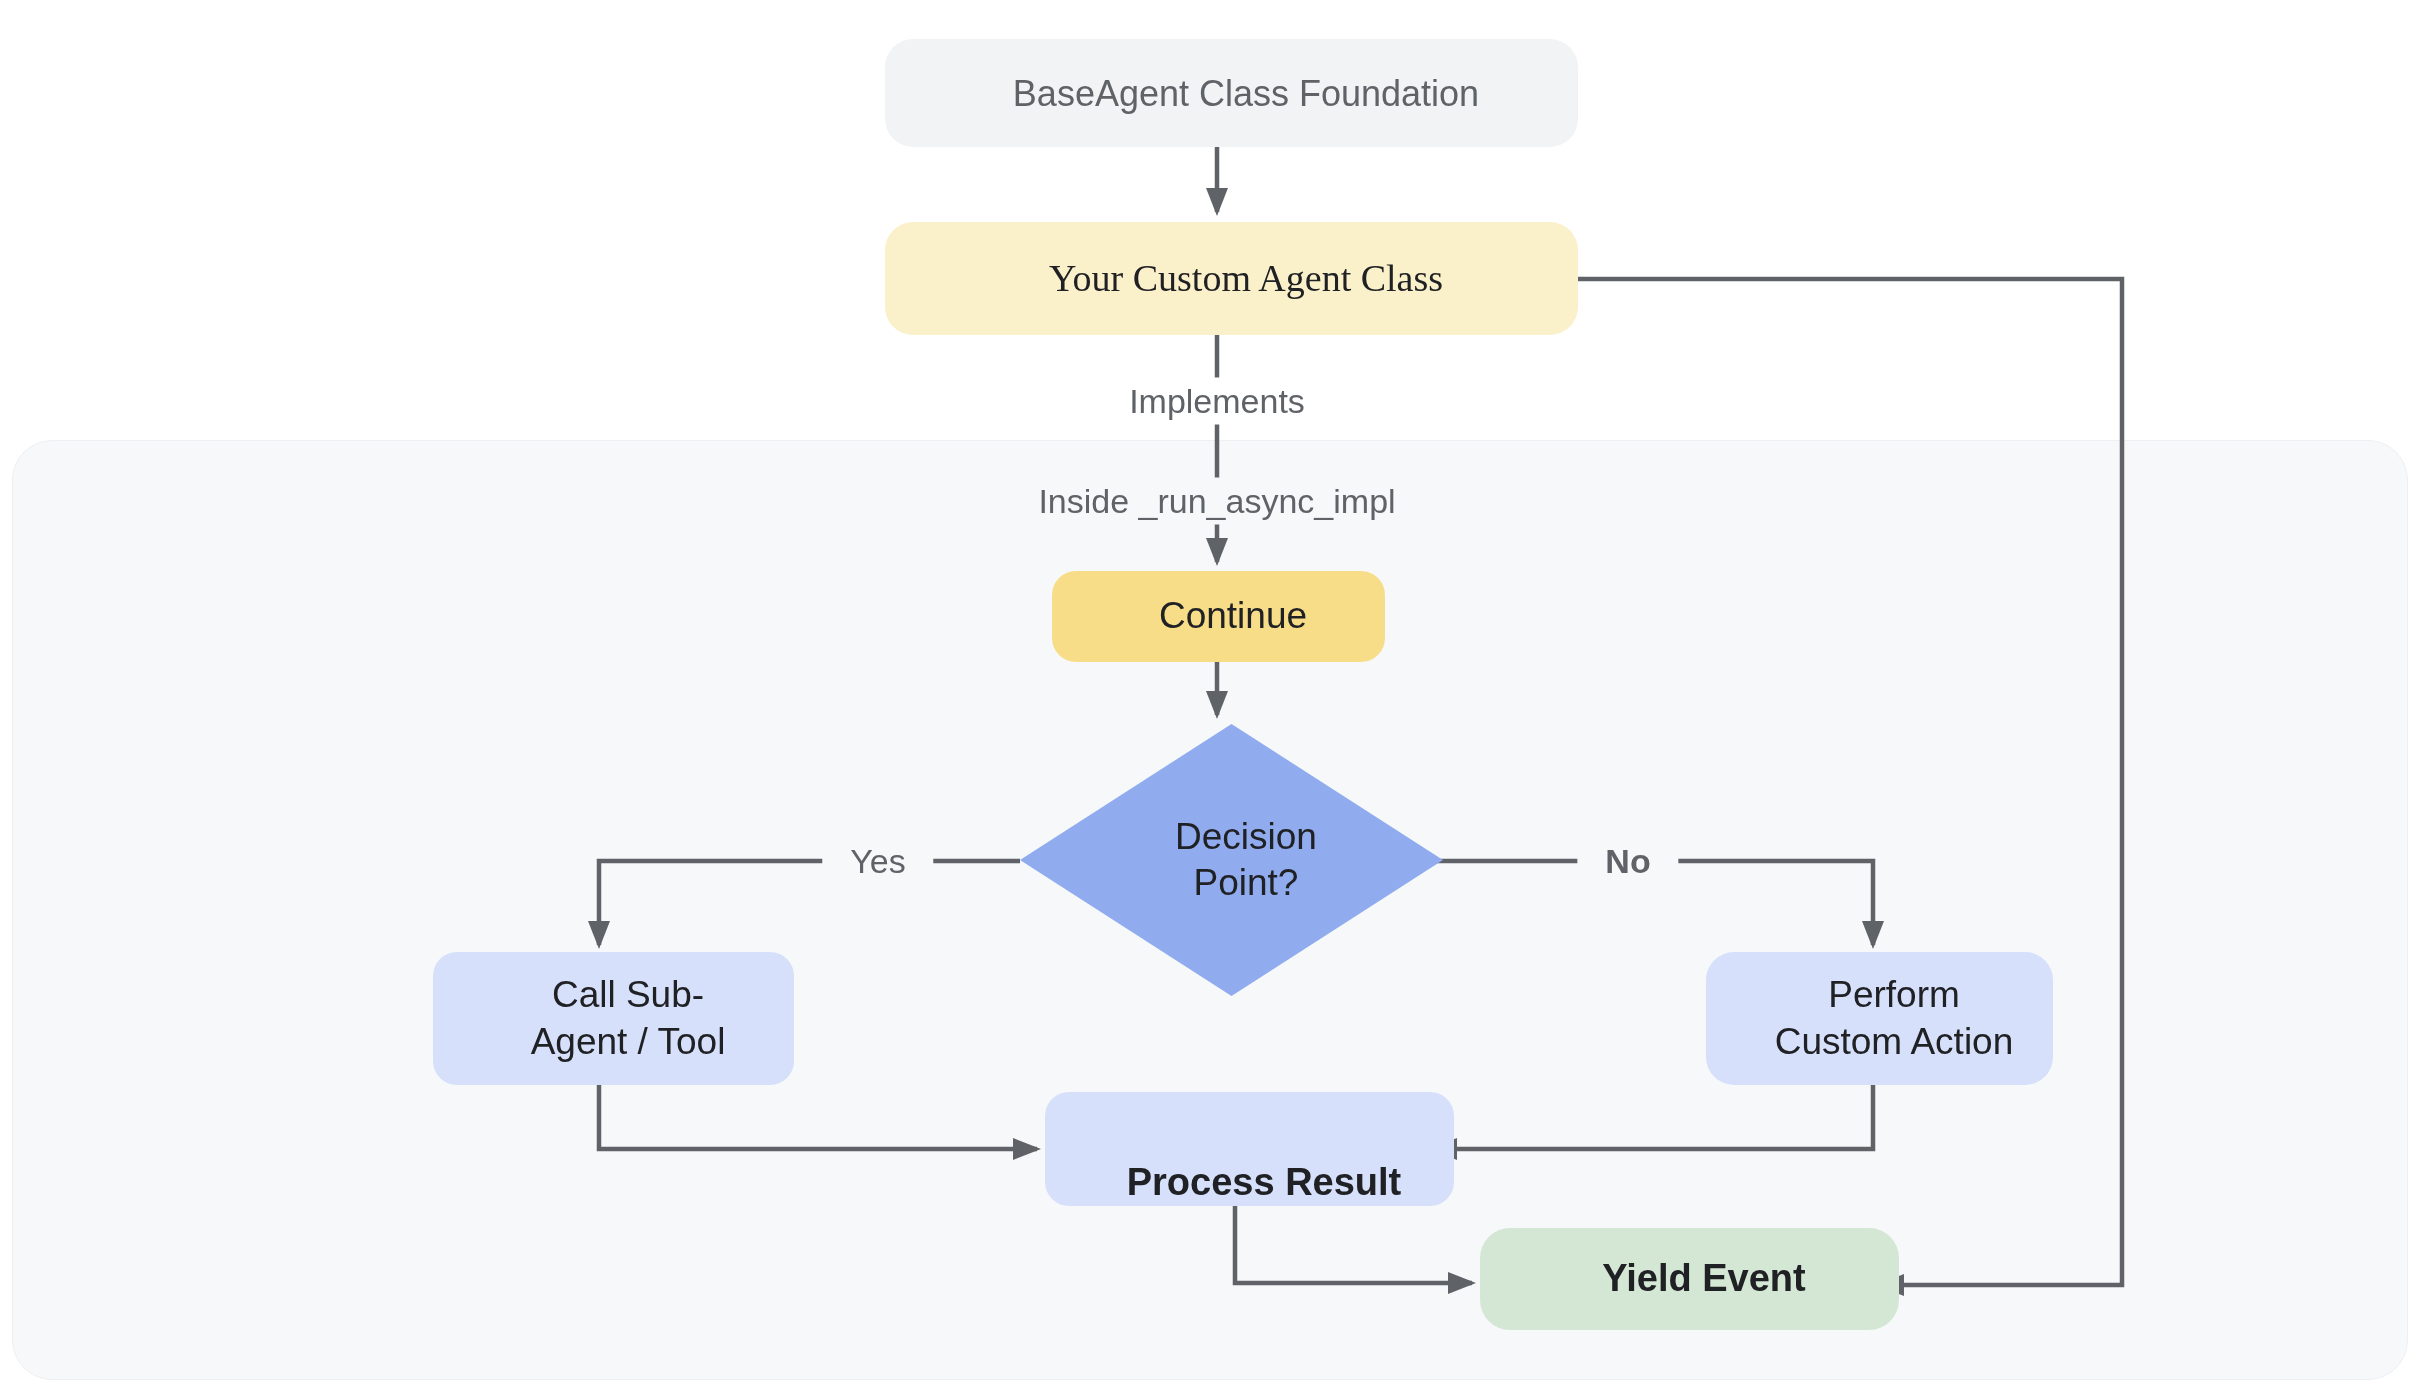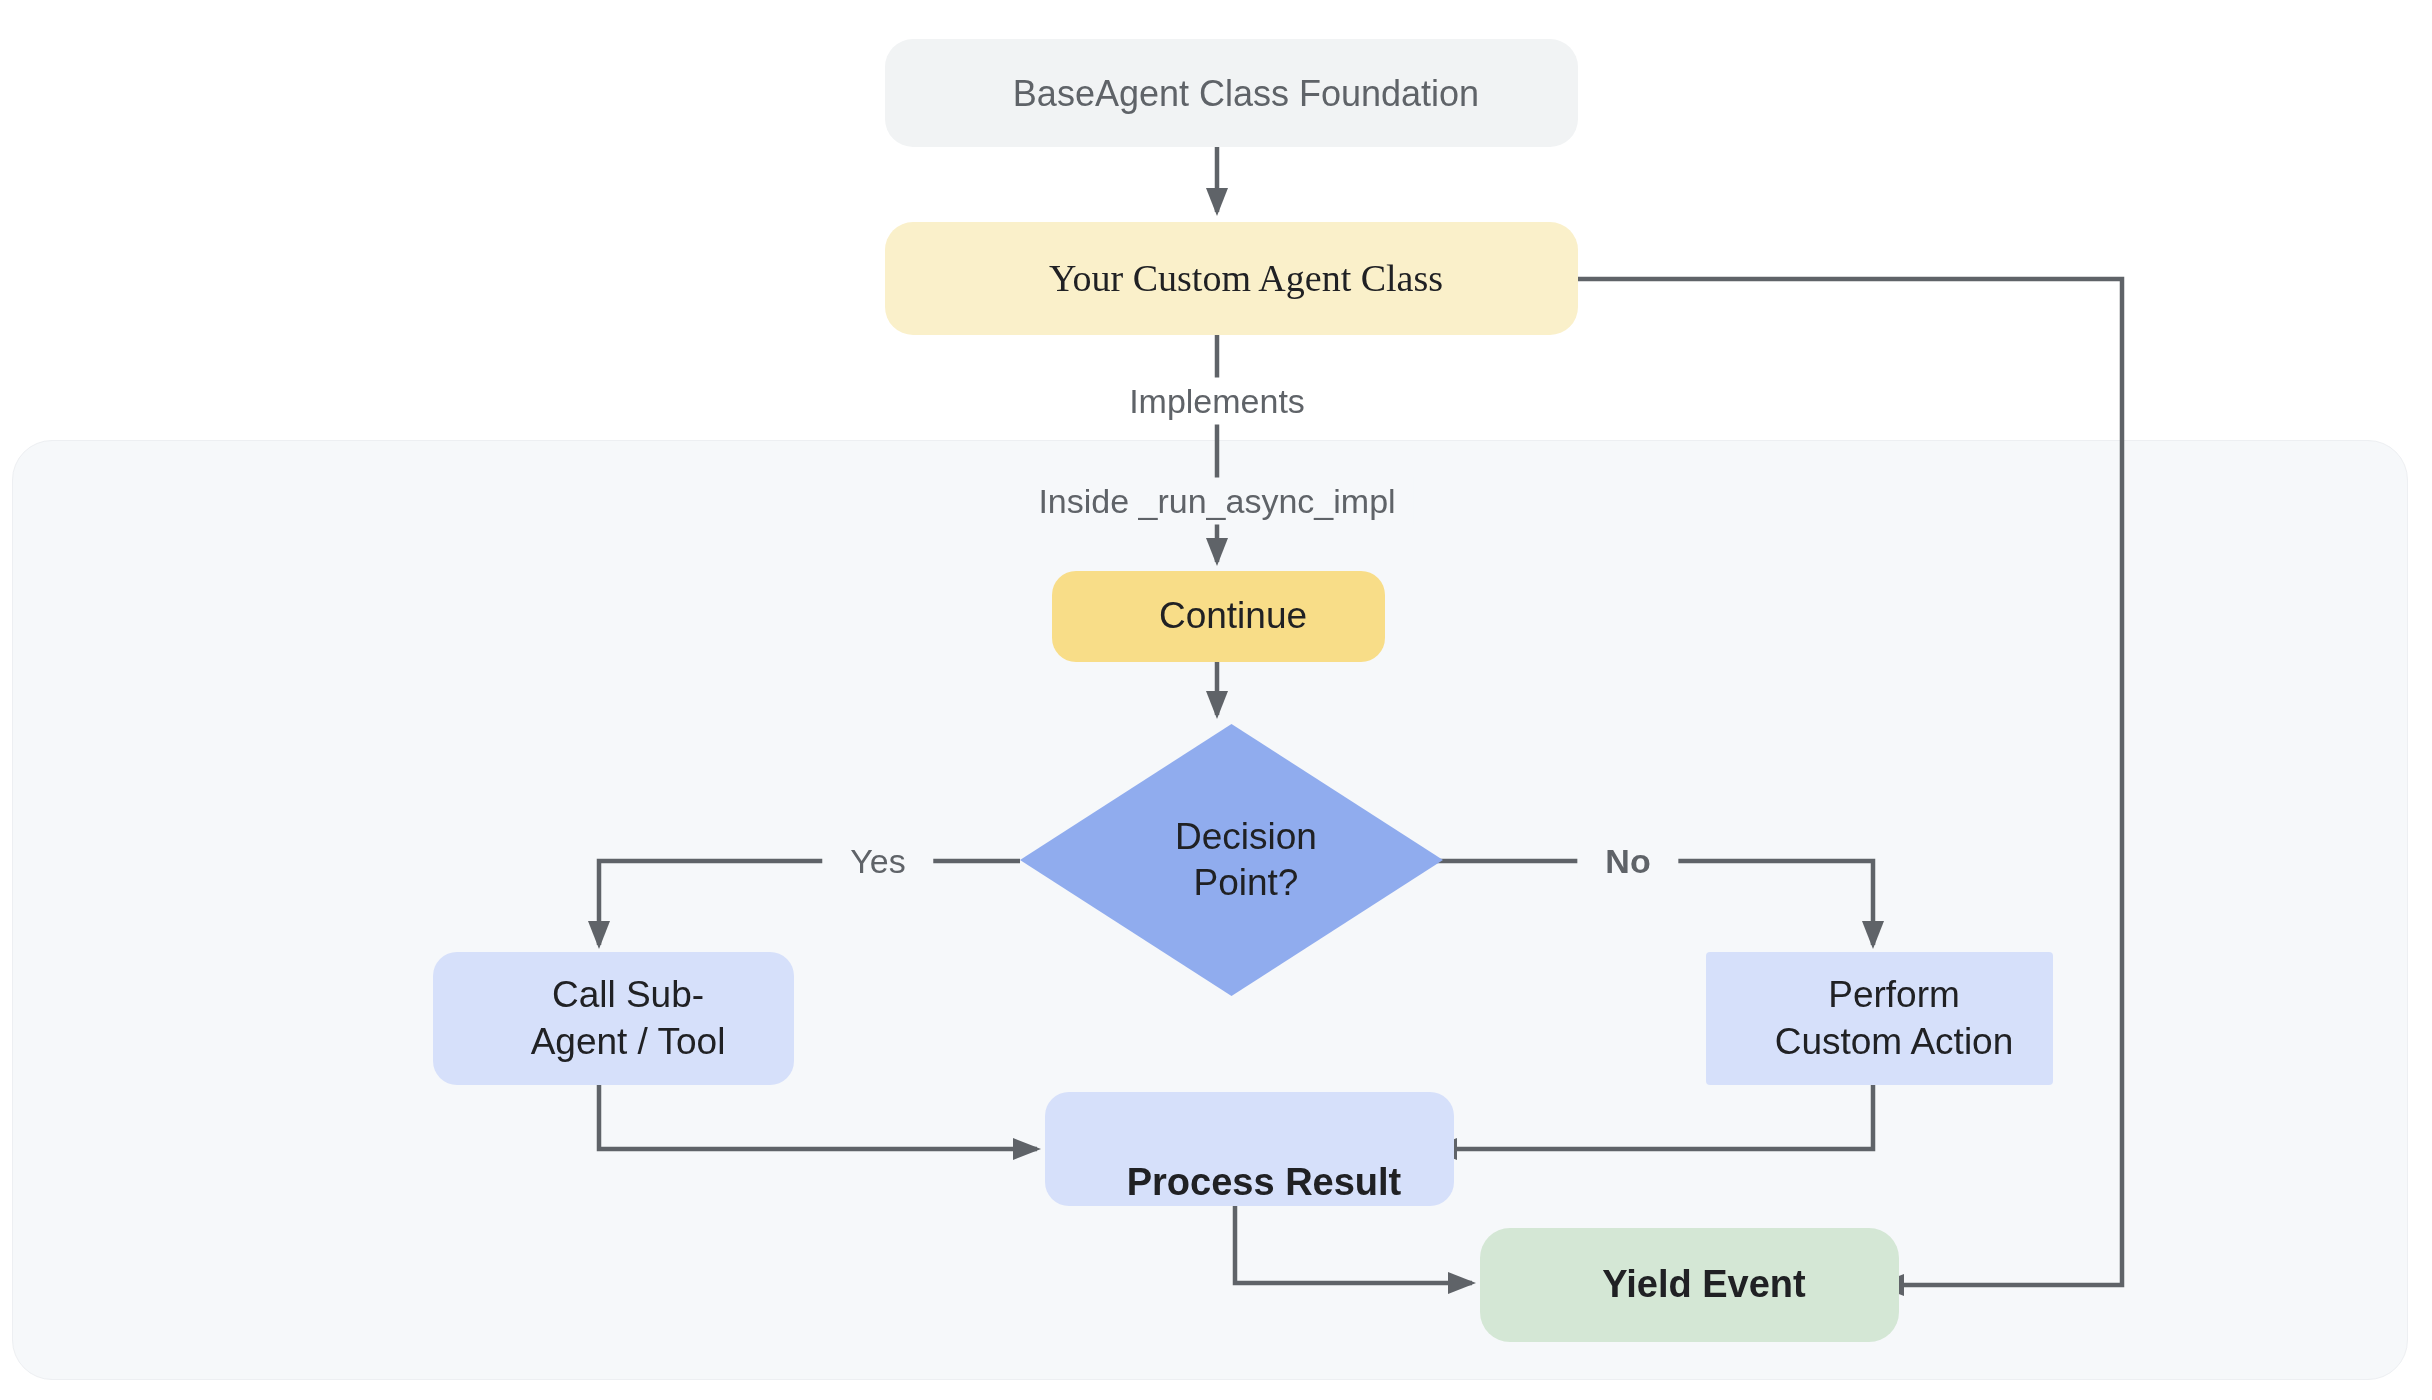--- a/index.html
+++ b/index.html
@@ -44,23 +44,23 @@
     padding-left:29px;
   }
   .node .lbl{display:block;}
   .foundation{left:885px;top:39px;width:664px;height:108px;background:var(--foundation-fill);color:var(--muted-text);font-size:36px;}
   .custom{left:885px;top:222px;width:664px;height:113px;background:var(--custom-fill);font-size:38px;font-family:Liberation Serif, serif;}
   .cont{left:1052px;top:571px;width:304px;height:91px;background:var(--continue-fill);border-radius:24px;font-size:37px;}
   .decision{left:1020px;top:724px;width:394px;height:272px;border-radius:0;}
   .decision .shape{position:absolute;inset:0;background:var(--decision-fill);clip-path:polygon(50% 0%,100% 50%,50% 100%,0% 50%);}
   .decision .lbl{position:relative;}
   .call{left:433px;top:952px;width:332px;height:133px;background:var(--action-fill);border-radius:24px;}
-  .perform{left:1706px;top:952px;width:318px;height:133px;background:var(--action-fill);border-radius:4px;}
+  .perform{left:1706px;top:952px;width:318px;height:133px;background:var(--action-fill);border-radius:28px;}
   .process{left:1045px;top:1092px;width:380px;height:114px;background:var(--action-fill);border-radius:24px;font-weight:700;font-size:38px;align-items:flex-end;}
-  .yieldbox{left:1480px;top:1228px;width:390px;height:114px;background:var(--yield-fill);border-radius:30px;font-weight:700;font-size:38px;}
+  .yieldbox{left:1480px;top:1228px;width:390px;height:102px;background:var(--yield-fill);border-radius:30px;font-weight:700;font-size:38px;}
 
   .edge-label{
     position:absolute;transform:translate(-50%,-50%);
     color:var(--muted-text);font-size:34px;white-space:nowrap;
   }
   .implements{left:1217px;top:401px;background:var(--canvas);padding:4px 18px;}
   .inside{left:1217px;top:501px;background:var(--panel);padding:4px 18px;}
   .yes{left:878px;top:861px;background:var(--panel);padding:4px 28px;}
   .no{left:1628px;top:861px;background:var(--panel);padding:4px 28px;font-weight:bold;}
 </style>

